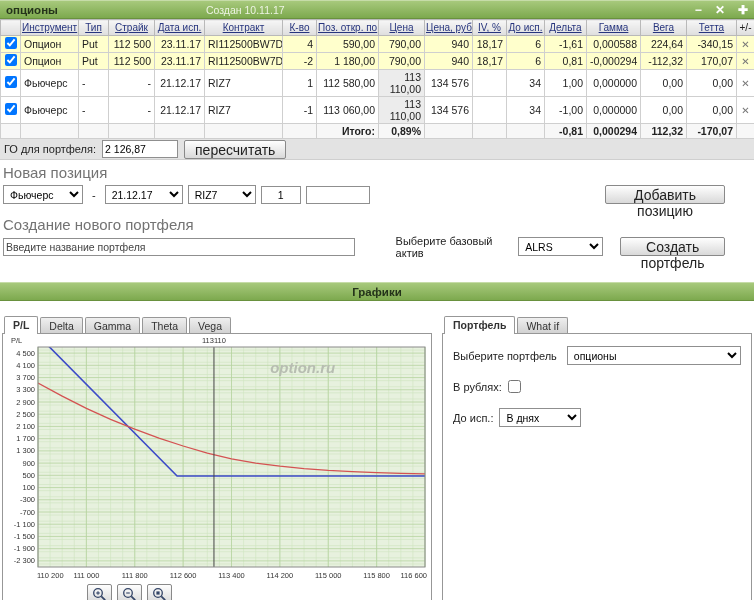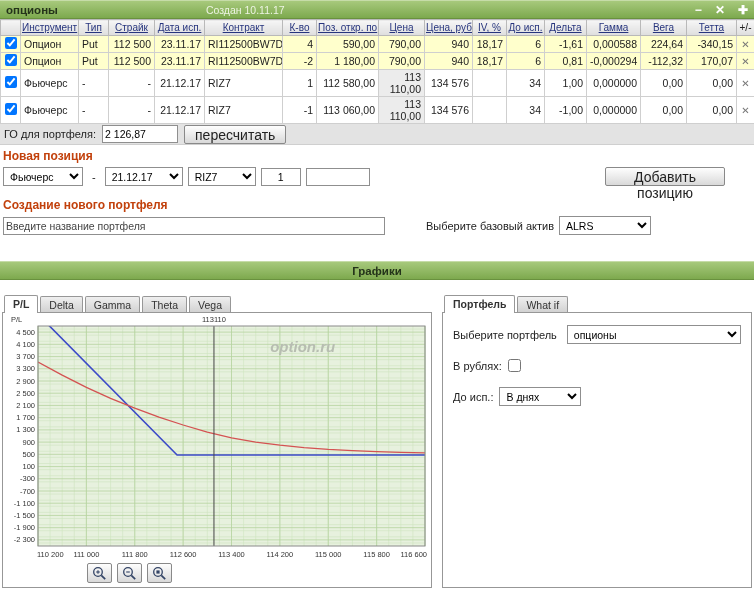--- a/index.html
+++ b/index.html
@@ -33,21 +33,21 @@
 
   
   .go-strip{height:21px;background:#e3e3e3;border-bottom:1px solid #cfcfcf;
             display:flex;align-items:center;gap:6px;padding:1px 4px}
   .go-strip input{width:76px;height:16px;border:1px solid #979797;text-align:left;
                   font-family:inherit;font-size:10.5px;background:#fff}
 
   .btn{background:linear-gradient(#fefefe,#d9d9d9);border:1px solid #898989;border-radius:2px;
        font-family:inherit;font-size:14px;padding:1px 10px;height:19px;cursor:pointer;color:#222}
 
-  .h-section{font-size:12px;font-weight:bold;color:#c2410c;margin:4px 0 2px 3px}
+  .h-section{font-size:15px;font-weight:normal;color:#737373;margin:4px 0 2px 3px}
 
   .ctl-row{display:flex;align-items:center;gap:5px;padding:1px 3px;height:23px}
   select,input[type=text]{font-family:inherit;font-size:10.5px;height:18px;
        border:1px solid #8f8f8f;background:#fff;padding:0 2px}
   select{height:19px}
   input::placeholder{color:#444}
   .dim-input{background:#e0e0e0;border:1px solid #a8a8a8}
 
   .charts-bar{justify-content:center;margin-top:24px}
   .charts-bar .title{margin:16px auto}
@@ -197,20 +197,39 @@
     <td class="num">134 576</td>
     <td class="num"></td>
     <td class="num">34</td>
     <td class="num">-1,00</td>
     <td class="num">0,000000</td>
     <td class="num">0,00</td>
     <td class="num">0,00</td>
     <td class="ctr"><span class="del-x">✕</span></td>
   </tr>
 
+  <tr class="totals">
+    <td></td>
+        <td></td>
+        <td></td>
+        <td></td>
+        <td></td>
+        <td></td>
+        <td></td>
+    <td class="num b">Итого:</td>
+    <td class="num b">0,89%</td>
+    <td></td>
+        <td></td>
+        <td></td>
+    <td class="num b">-0,81</td>
+    <td class="num b">0,000294</td>
+    <td class="num b">112,32</td>
+    <td class="num b">-170,07</td>
+    <td></td>
+  </tr>
 </tbody>
   </table>
 
 <div class="go-strip">
   <span>ГО для портфеля:</span>
   <input type="text" value="2 126,87" style="">
   <button class="btn">пересчитать</button>
 </div>
 
 <div class="h-section">Новая позиция</div>
@@ -230,20 +249,21 @@
   <button class="btn" style="margin-left:auto;margin-right:26px;width:120px">Добавить позицию</button>
 </div>
 
 <div class="h-section" style="margin-top:10px">Создание нового портфеля</div>
 <div class="ctl-row">
   <input type="text" style="width: 382px;" placeholder="Введите название портфеля">
   <span style="margin-left:36px">Выберите базовый актив</span>
   <select style="width:92px">
     <option>ALRS</option>
   </select>
+  <button class="btn" style="margin-left:12px;margin-right:26px;width:112px">Создать портфель</button>
 </div>
 
 <div class="bar charts-bar">
   <span class="title">Графики</span>
 </div>
 
 <div class="panels">
 
   <div class="left-panel">
     <div class="tabs">

